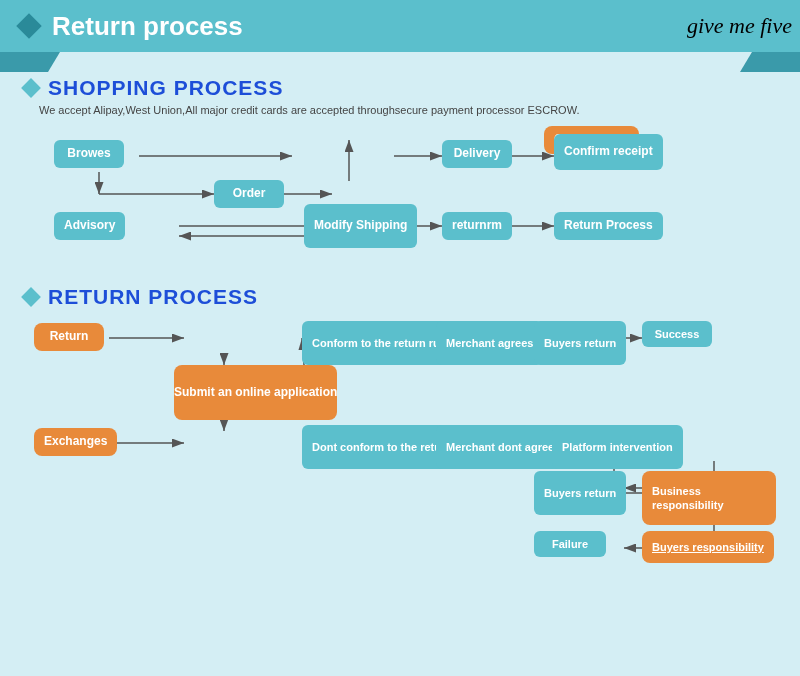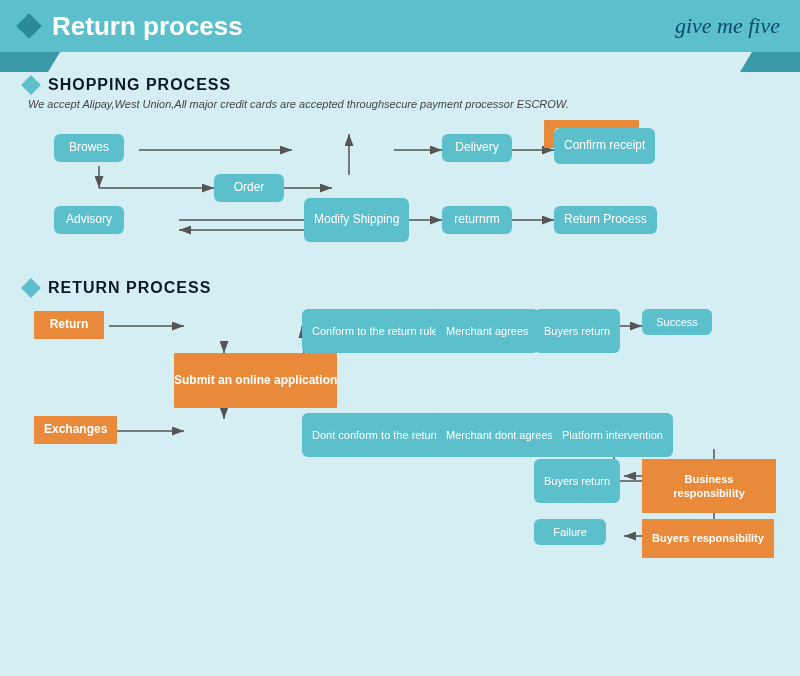--- a/index.html
+++ b/index.html
@@ -28,24 +28,24 @@
       margin-right: 14px;
       flex-shrink: 0;
     }
     .header-title {
       font-size: 26px;
       font-weight: bold;
       color: white;
     }
     .header-logo {
       position: absolute;
-      right: 20px;
+      right: 8px;
       font-family: cursive;
       font-size: 22px;
-      color: #0c4a6e;
+      color: #000000;
       font-style: italic;
     }
 
     
     .ribbon-left, .ribbon-right {
       position: absolute;
       top: 52px;
       width: 60px;
       height: 20px;
     }
@@ -64,62 +64,60 @@
       margin-top: 8px;
     }
     .section-diamond {
       width: 14px; height: 14px;
       background: #5bbfcc;
       transform: rotate(45deg);
       margin-right: 10px;
       flex-shrink: 0;
     }
     .section-title {
-      font-size: 16px;
+      font-size: 21px;
       font-weight: bold;
-      color: #0f172a;
+      color: #1d4ed8;
       letter-spacing: 1px;
     }
     .section-desc {
       font-size: 11px;
       color: #444;
       margin-bottom: 10px;
-      margin-left: 4px;
-      font-style: italic;
+      margin-left: 15px;
     }
 
     
     .box-teal {
       background: #5bbfcc;
       color: white;
       border-radius: 6px;
-      padding: 6px 10px;
-      font-size: 12px;
-      font-weight: normal;
-      text-align: center;
-      display: inline-flex;
-      align-items: center;
-      justify-content: center;
-      min-width: 70px;
-      line-height: 1.3;
-    }
-    .box-orange {
-      background: #e88a3a;
-      color: white;
-      border-radius: 1px;
       padding: 6px 10px;
       font-size: 12px;
       font-weight: bold;
       text-align: center;
       display: inline-flex;
       align-items: center;
       justify-content: center;
       min-width: 70px;
       line-height: 1.3;
     }
+    .box-orange {
+      background: #e88a3a;
+      color: white;
+      border-radius: 8px;
+      padding: 6px 10px;
+      font-size: 12px;
+      font-weight: bold;
+      display: inline-flex;
+      align-items: center;
+      justify-content: center;
+      min-width: 70px;
+      line-height: 1.3;
+    }
 
     
     .shopping-flow {
       position: relative;
       width: 100%;
       height: 155px;
     }
 
     
     .return-flow {
@@ -323,17 +321,17 @@
 
     <div class="pos" style="left:618px; top:158px;">
       <div class="box-orange" style="min-width:90px; height:54px; font-size:11px;">Business responsibility</div>
     </div>
 
     <div class="pos" style="left:510px; top:218px;">
       <div class="box-teal" style="min-width:72px; font-size:11px;">Failure</div>
     </div>
 
     <div class="pos" style="left:618px; top:218px;">
-      <div class="box-orange" style="min-width:90px; height:39px; font-size:11px;">Buyers responsibility</div>
+      <div class="box-orange" style="min-width:90px; height:32px; font-size:11px;text-decoration:underline;">Buyers responsibility</div>
     </div>
 
   </div>
 </div>
 
 </body></html>

